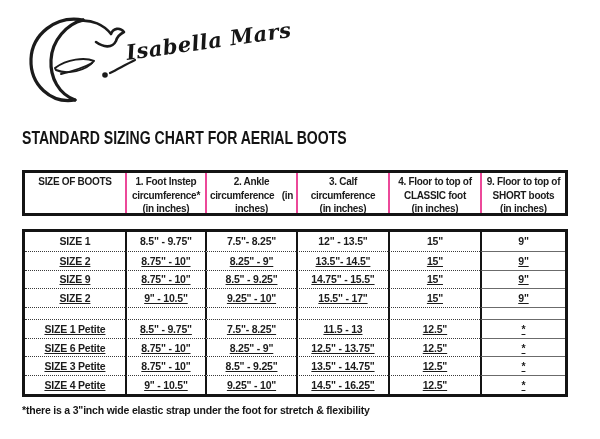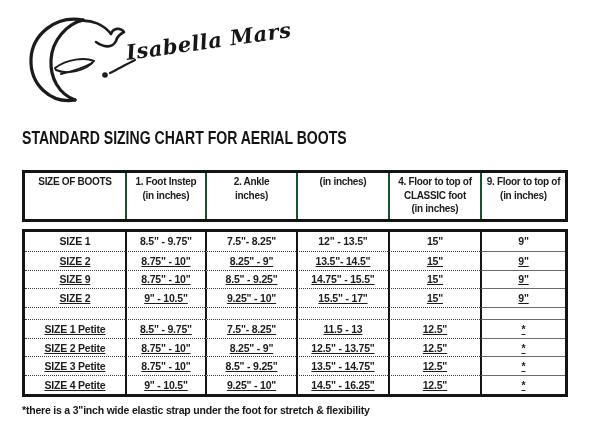--- a/index.html
+++ b/index.html
@@ -32,31 +32,31 @@
     transform: scaleX(0.74); transform-origin: left top;
   }
 
   
   .tbl {
     position: absolute; left: 22px; width: 546px;
     box-sizing: border-box;
     border: 3px solid #141414;
     display: grid;
   }
-  .thead { top: 170px; height: 52px; grid-template-columns: 101fr 81fr 92fr 93fr 93fr 86fr; }
+  .thead { top: 170px; height: 46px; grid-template-columns: 101fr 81fr 92fr 93fr 93fr 86fr; }
   .tbody { top: 229px; height: 168px; grid-template-columns: 101fr 81fr 92fr 93fr 93fr 86fr;
            grid-auto-flow: row; }
 
   .hcell {
     box-sizing: border-box; padding-top: 2px;
     text-align: center; font-weight: 700;
     font-size: 10px; line-height: 13.5px; letter-spacing: -0.3px;
     overflow: hidden;
   }
-  .hcell + .hcell { border-left: 2px solid #14532d; }
+  .hcell + .hcell { border-left: 2px solid #ec4899; }
   .hline { white-space: nowrap; }
 
   .trow { display: contents; }
   .tcell {
     box-sizing: border-box;
     display: flex; align-items: center; justify-content: center;
     font-weight: 700; font-size: 10.5px; letter-spacing: -0.2px;
     white-space: nowrap; overflow: hidden;
   }
   .tcell.cb { border-left: 2px solid #141414; }
@@ -92,47 +92,52 @@
   <div class="page-title">STANDARD SIZING CHART FOR AERIAL BOOTS</div>
 
   <div class="tbl thead">
     <div class="hcell">
       <div class="hline">SIZE OF BOOTS</div>
       <div class="hline"></div>
       <div class="hline"></div>
     </div>
     <div class="hcell">
       <div class="hline">1. Foot Instep</div>
+      <div class="hline">circumference*</div>
       <div class="hline">(in inches)</div>
     </div>
     <div class="hcell">
       <div class="hline">2. Ankle</div>
+      <div class="hline">circumference&nbsp;&nbsp;&nbsp;(in</div>
       <div class="hline">inches)</div>
     </div>
     <div class="hcell">
+      <div class="hline">3. Calf</div>
+      <div class="hline">circumference</div>
       <div class="hline">(in inches)</div>
     </div>
     <div class="hcell">
       <div class="hline">4. Floor to top of</div>
       <div class="hline">CLASSIC foot</div>
       <div class="hline">(in inches)</div>
     </div>
     <div class="hcell">
       <div class="hline">9. Floor to top of</div>
+      <div class="hline">SHORT boots</div>
       <div class="hline">(in inches)</div>
     </div>
   </div>
 
   <div class="tbl tbody" id="table-body" style="grid-template-rows: 1fr 1fr 1fr 1fr 0.62fr 1fr 1fr 1fr 1fr;">
       <div class="trow"><div class="tcell">SIZE 1</div><div class="tcell cb">8.5" - 9.75"</div><div class="tcell cb">7.5"- 8.25"</div><div class="tcell cb">12" - 13.5"</div><div class="tcell cb">15"</div><div class="tcell cb last">9"</div></div>
       <div class="trow"><div class="tcell sep">SIZE 2</div><div class="tcell cb sep">8.75" - 10"</div><div class="tcell cb sep">8.25" - 9"</div><div class="tcell cb sep">13.5"- 14.5"</div><div class="tcell cb sep">15"</div><div class="tcell cb sep last">9"</div></div>
       <div class="trow"><div class="tcell sep">SIZE 9</div><div class="tcell cb sep">8.75" - 10"</div><div class="tcell cb sep">8.5" - 9.25"</div><div class="tcell cb sep">14.75" - 15.5"</div><div class="tcell cb sep">15"</div><div class="tcell cb sep last">9"</div></div>
       <div class="trow"><div class="tcell sep">SIZE 2</div><div class="tcell cb sep">9" - 10.5"</div><div class="tcell cb sep">9.25" - 10"</div><div class="tcell cb sep">15.5" - 17"</div><div class="tcell cb sep">15"</div><div class="tcell cb sep last">9"</div></div>
       <div class="trow"><div class="tcell sep"></div><div class="tcell cb sep"></div><div class="tcell cb sep"></div><div class="tcell cb sep"></div><div class="tcell cb sep"></div><div class="tcell cb sep last"></div></div>
       <div class="trow"><div class="tcell sep">SIZE 1 Petite</div><div class="tcell cb sep">8.5" - 9.75"</div><div class="tcell cb sep">7.5"- 8.25"</div><div class="tcell cb sep">11.5 - 13</div><div class="tcell cb sep">12.5"</div><div class="tcell cb sep last">*</div></div>
-      <div class="trow"><div class="tcell sep">SIZE 2 Petite</div><div class="tcell cb sep">8.75" - 10"</div><div class="tcell cb sep">8.25" - 9"</div><div class="tcell cb sep">12.5" - 13.75"</div><div class="tcell cb sep">12.5"</div><div class="tcell cb sep last">*</div></div>
+      <div class="trow"><div class="tcell sep">SIZE 6 Petite</div><div class="tcell cb sep">8.75" - 10"</div><div class="tcell cb sep">8.25" - 9"</div><div class="tcell cb sep">12.5" - 13.75"</div><div class="tcell cb sep">12.5"</div><div class="tcell cb sep last">*</div></div>
       <div class="trow"><div class="tcell sep">SIZE 3 Petite</div><div class="tcell cb sep">8.75" - 10"</div><div class="tcell cb sep">8.5" - 9.25"</div><div class="tcell cb sep">13.5" - 14.75"</div><div class="tcell cb sep">12.5"</div><div class="tcell cb sep last">*</div></div>
       <div class="trow"><div class="tcell sep">SIZE 4 Petite</div><div class="tcell cb sep">9" - 10.5"</div><div class="tcell cb sep">9.25" - 10"</div><div class="tcell cb sep">14.5" - 16.25"</div><div class="tcell cb sep">12.5"</div><div class="tcell cb sep last">*</div></div>
     </div>
 
   <div class="footnote">*there is a 3"inch wide elastic strap under the foot for stretch &amp; flexibility</div>
 
 </div>
 
 </body></html>

